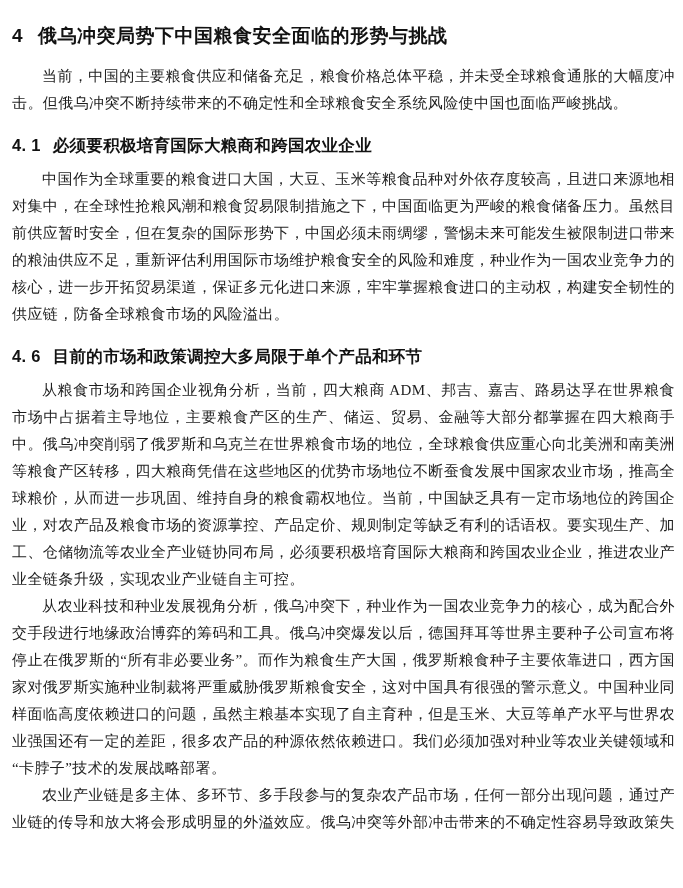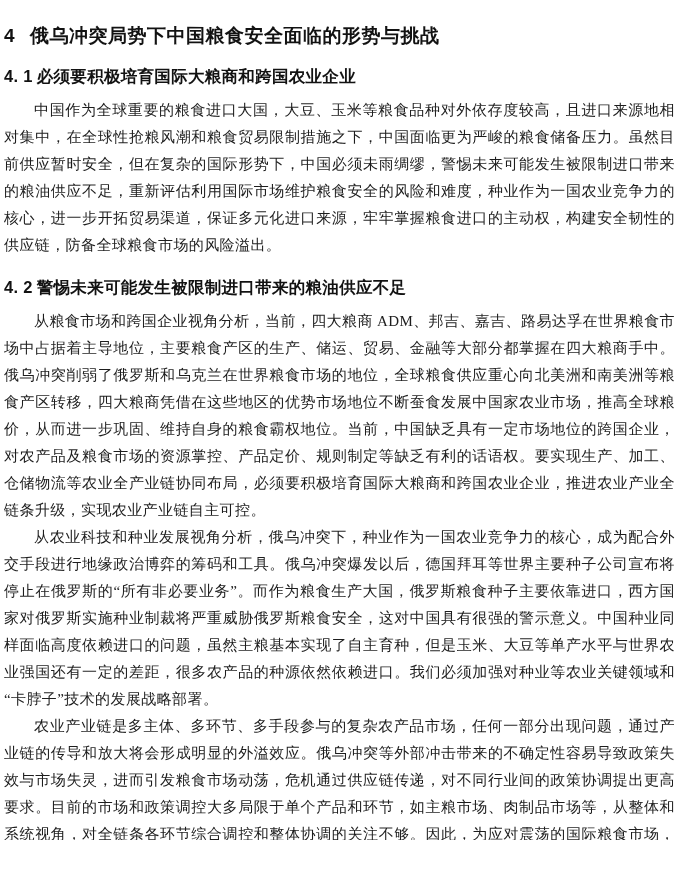--- a/index.html
+++ b/index.html
@@ -11,21 +11,21 @@
     width: 683px;
     height: 888px;
     overflow: hidden;
     color: #1c1c1c;
     font-family: "Liberation Serif", "DejaVu Serif", serif;
   }
   .page {
     box-sizing: border-box;
     width: 683px;
     height: 840px;
-    padding: 24px 8px 0 4px;
+    padding: 24px 8px 0 12px;
     overflow: hidden;
   }
   .h-sec {
     font-family: "Liberation Sans", "DejaVu Sans", sans-serif;
     font-weight: bold;
     font-size: 19px;
     line-height: 24px;
     color: #121212;
     letter-spacing: 0.5px;
     margin: 0 0 15px 0;
@@ -38,45 +38,46 @@
     font-family: "Liberation Sans", "DejaVu Sans", sans-serif;
     font-weight: bold;
     font-size: 16.5px;
     line-height: 22px;
     color: #121212;
     letter-spacing: 0.3px;
     margin: 17px 0 10px 0;
   }
   .h-sub .num {
     display: inline-block;
-    margin-right: 4px;
+    margin-right: 12px;
   }
   p.body {
     font-size: 15px;
     line-height: 27px;
     margin: 0;
     text-align: justify;
     text-indent: 2em;
     color: #1d1d1d;
     letter-spacing: 0.4px;
   }
 </style>
 </head>
 <body>
 
 <div class="page">
 
   <h2 class="h-sec"><span class="num">4</span><span>俄乌冲突局势下中国粮食安全面临的形势与挑战</span></h2>
 
+  <p class="body">当前，中国的主要粮食供应和储备充足，粮食价格总体平稳，并未受全球粮食通胀的大幅度冲击。但俄乌冲突不断持续带来的不确定性和全球粮食安全系统风险使中国也面临严峻挑战。</p>
 
   <h3 class="h-sub"><span class="num">4. 1</span><span>必须要积极培育国际大粮商和跨国农业企业</span></h3>
 
   <p class="body">中国作为全球重要的粮食进口大国，大豆、玉米等粮食品种对外依存度较高，且进口来源地相对集中，在全球性抢粮风潮和粮食贸易限制措施之下，中国面临更为严峻的粮食储备压力。虽然目前供应暂时安全，但在复杂的国际形势下，中国必须未雨绸缪，警惕未来可能发生被限制进口带来的粮油供应不足，重新评估利用国际市场维护粮食安全的风险和难度，种业作为一国农业竞争力的核心，进一步开拓贸易渠道，保证多元化进口来源，牢牢掌握粮食进口的主动权，构建安全韧性的供应链，防备全球粮食市场的风险溢出。</p>
 
-  <h3 class="h-sub"><span class="num">4. 2</span><span>警惕未来可能发生被限制进口带来的粮油供应不足</span></h3>
+  <h3 class="h-sub"><span class="num">4. 6</span><span>目前的市场和政策调控大多局限于单个产品和环节</span></h3>
 
   <p class="body">从粮食市场和跨国企业视角分析，当前，四大粮商 ADM、邦吉、嘉吉、路易达孚在世界粮食市场中占据着主导地位，主要粮食产区的生产、储运、贸易、金融等大部分都掌握在四大粮商手中。俄乌冲突削弱了俄罗斯和乌克兰在世界粮食市场的地位，全球粮食供应重心向北美洲和南美洲等粮食产区转移，四大粮商凭借在这些地区的优势市场地位不断蚕食发展中国家农业市场，推高全球粮价，从而进一步巩固、维持自身的粮食霸权地位。当前，中国缺乏具有一定市场地位的跨国企业，对农产品及粮食市场的资源掌控、产品定价、规则制定等缺乏有利的话语权。要实现生产、加工、仓储物流等农业全产业链协同布局，必须要积极培育国际大粮商和跨国农业企业，推进农业产业全链条升级，实现农业产业链自主可控。</p>
   <p class="body">从农业科技和种业发展视角分析，俄乌冲突下，种业作为一国农业竞争力的核心，成为配合外交手段进行地缘政治博弈的筹码和工具。俄乌冲突爆发以后，德国拜耳等世界主要种子公司宣布将停止在俄罗斯的“所有非必要业务”。而作为粮食生产大国，俄罗斯粮食种子主要依靠进口，西方国家对俄罗斯实施种业制裁将严重威胁俄罗斯粮食安全，这对中国具有很强的警示意义。中国种业同样面临高度依赖进口的问题，虽然主粮基本实现了自主育种，但是玉米、大豆等单产水平与世界农业强国还有一定的差距，很多农产品的种源依然依赖进口。我们必须加强对种业等农业关键领域和“卡脖子”技术的发展战略部署。</p>
 
 
   <p class="body">农业产业链是多主体、多环节、多手段参与的复杂农产品市场，任何一部分出现问题，通过产业链的传导和放大将会形成明显的外溢效应。俄乌冲突等外部冲击带来的不确定性容易导致政策失效与市场失灵，进而引发粮食市场动荡，危机通过供应链传递，对不同行业间的政策协调提出更高要求。目前的市场和政策调控大多局限于单个产品和环节，如主粮市场、肉制品市场等，从整体和系统视角，对全链条各环节综合调控和整体协调的关注不够。因此，为应对震荡的国际粮食市场，保障国内粮食安全，必须着手建立一套完整的宏观调控体系，形成全产业链调控机制，在政策上支持企业构建从生产到终端的完整的产业链，增强国家对市场的掌控力。</p>
 
 </div>
 
 </body></html>

